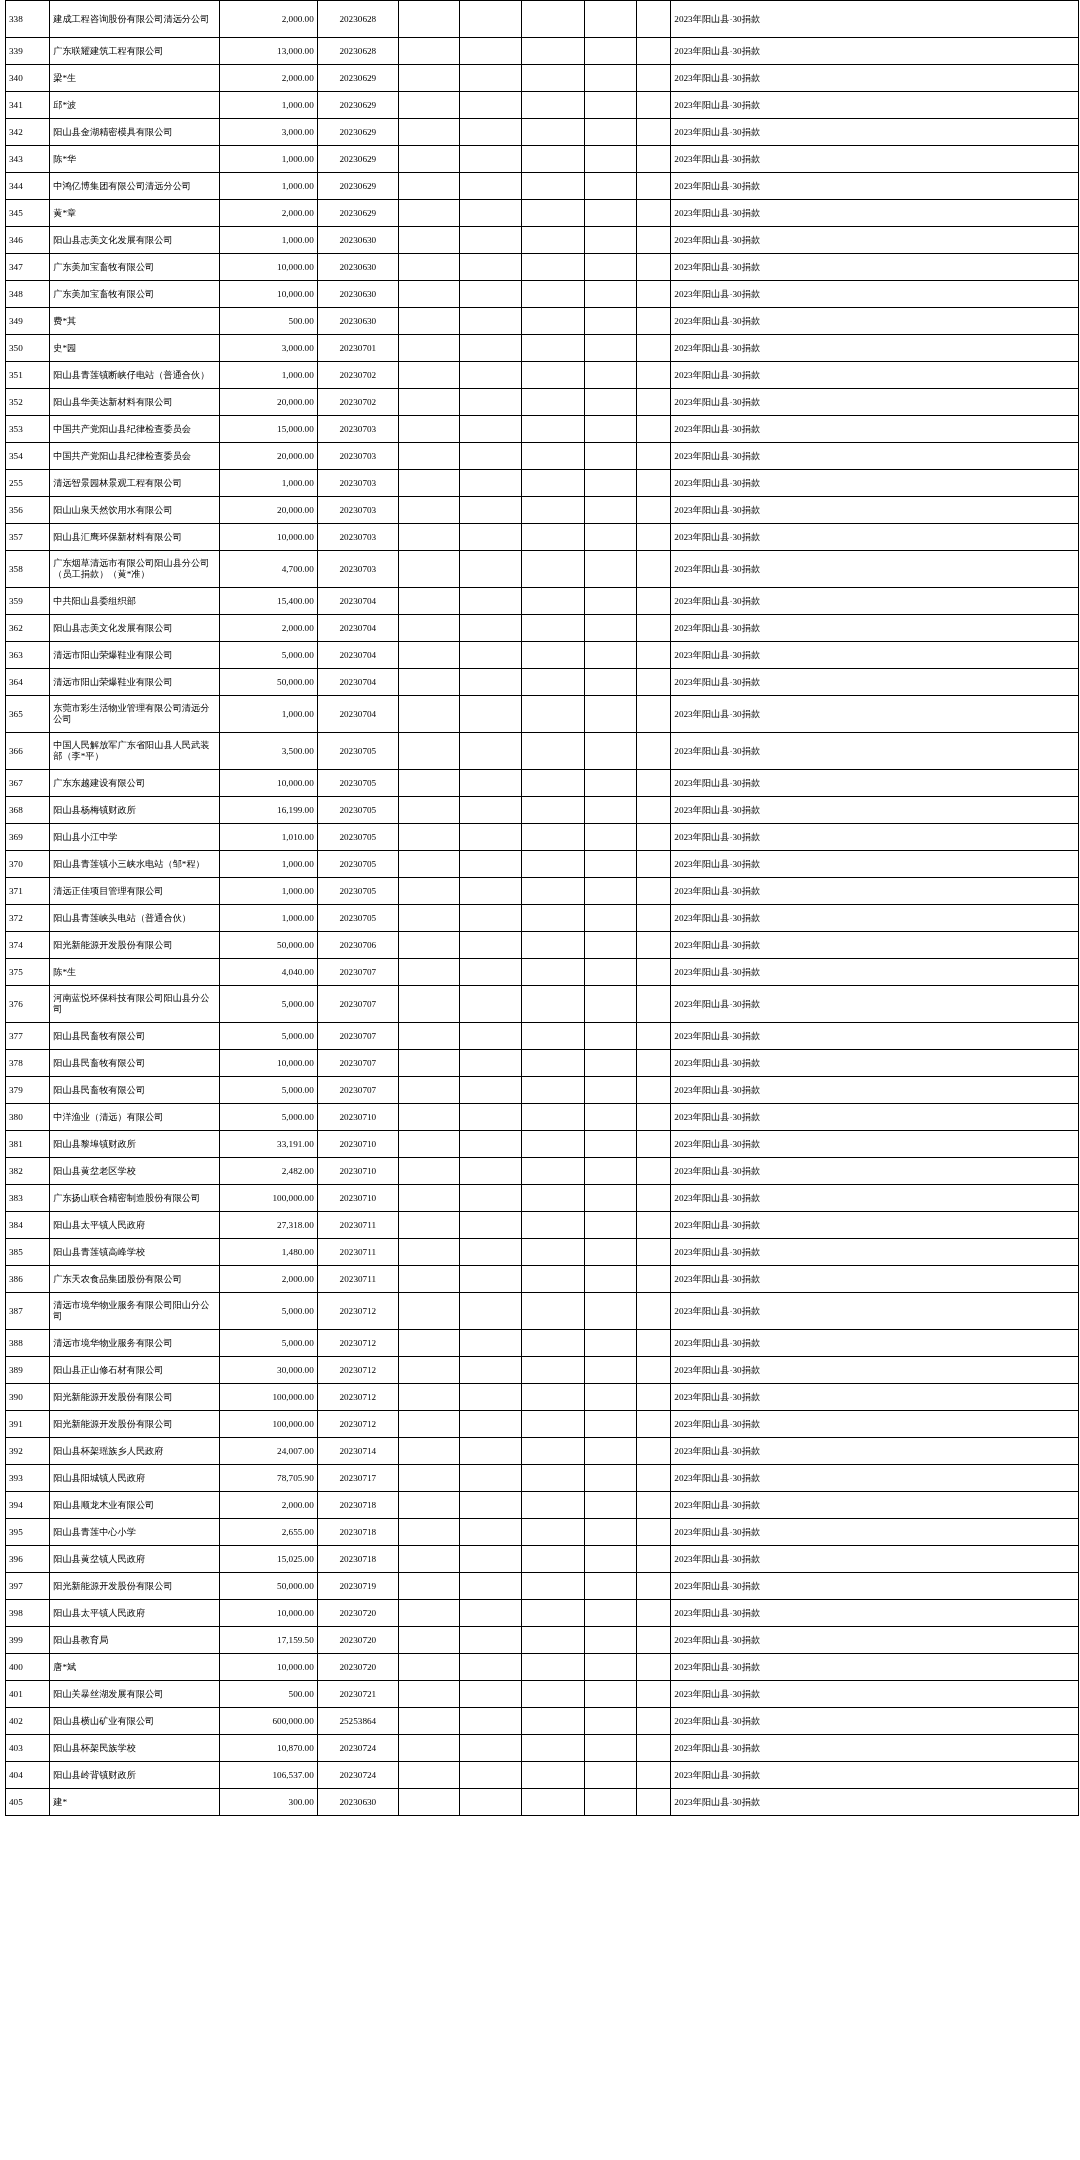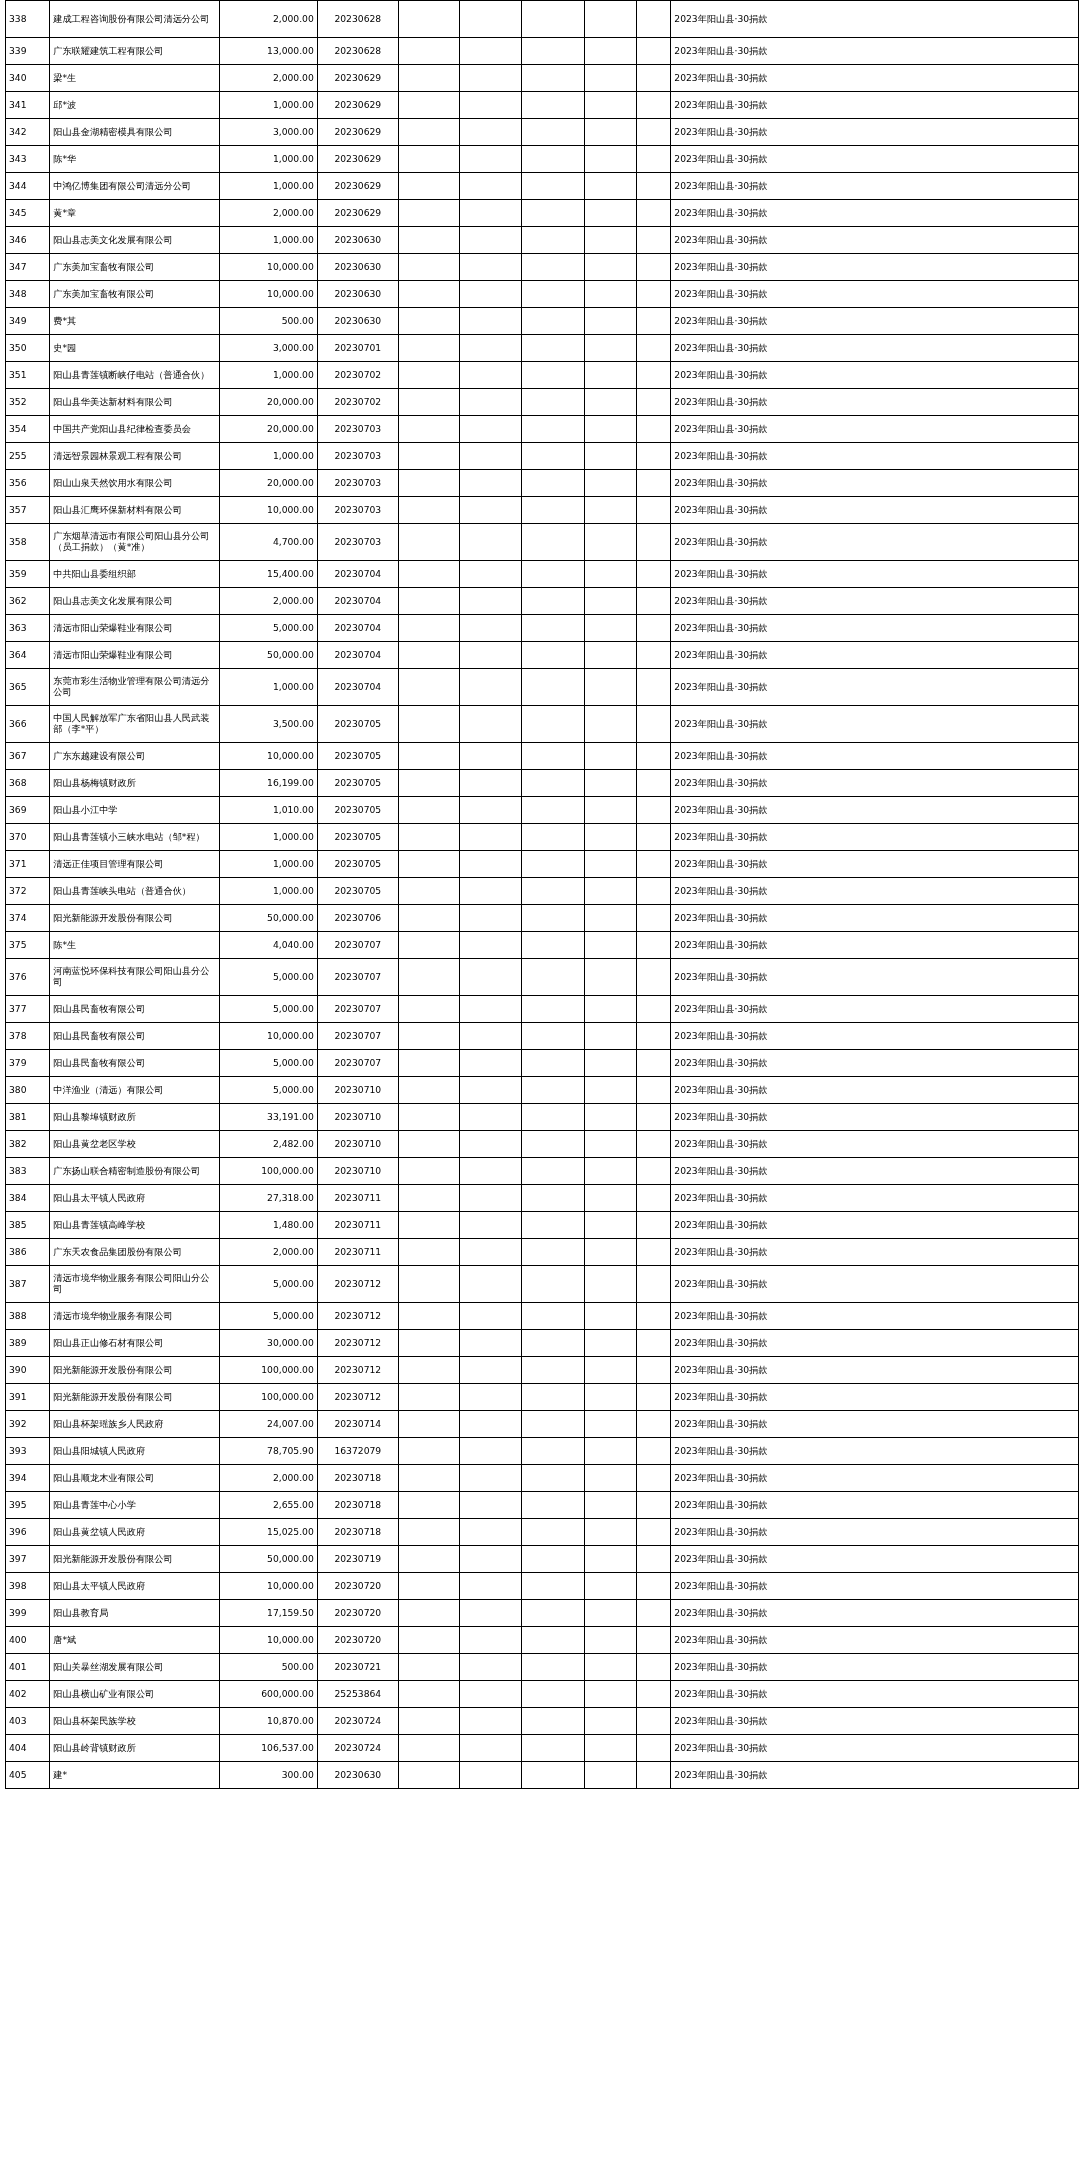--- a/index.html
+++ b/index.html
@@ -9,20 +9,21 @@
   }
   body {
     font-family: "DejaVu Sans", "Liberation Sans", sans-serif;
     width: 1080px;
   }
   .sheet {
     width: 1080px;
     box-sizing: border-box;
     padding: 0 3px 0 3px;
     background: #fff;
+    font-family: Liberation Serif, serif;
   }
   table.donation-table {
     border-collapse: collapse;
     width: 1074px;
     table-layout: fixed;
     margin-left: 2px;
   }
   table.donation-table td {
     border: 1px solid #000000;
     font-size: 9.2px;
@@ -265,20 +266,32 @@
           <td class="amount">20,000.00</td>
           <td class="date">20230702</td>
           <td class="blank"></td>
           <td class="blank"></td>
           <td class="blank"></td>
           <td class="blank"></td>
           <td class="blank"></td>
           <td class="note">2023年阳山县·30捐款</td>
         </tr>
         <tr>
+          <td class="idx">353</td>
+          <td class="name">中国共产党阳山县纪律检查委员会</td>
+          <td class="amount">15,000.00</td>
+          <td class="date">20230703</td>
+          <td class="blank"></td>
+          <td class="blank"></td>
+          <td class="blank"></td>
+          <td class="blank"></td>
+          <td class="blank"></td>
+          <td class="note">2023年阳山县·30捐款</td>
+        </tr>
+        <tr>
           <td class="idx">354</td>
           <td class="name">中国共产党阳山县纪律检查委员会</td>
           <td class="amount">20,000.00</td>
           <td class="date">20230703</td>
           <td class="blank"></td>
           <td class="blank"></td>
           <td class="blank"></td>
           <td class="blank"></td>
           <td class="blank"></td>
           <td class="note">2023年阳山县·30捐款</td>
@@ -700,21 +713,21 @@
           <td class="blank"></td>
           <td class="blank"></td>
           <td class="blank"></td>
           <td class="blank"></td>
           <td class="note">2023年阳山县·30捐款</td>
         </tr>
         <tr>
           <td class="idx">393</td>
           <td class="name">阳山县阳城镇人民政府</td>
           <td class="amount">78,705.90</td>
-          <td class="date">16372079</td>
+          <td class="date">20230717</td>
           <td class="blank"></td>
           <td class="blank"></td>
           <td class="blank"></td>
           <td class="blank"></td>
           <td class="blank"></td>
           <td class="note">2023年阳山县·30捐款</td>
         </tr>
         <tr>
           <td class="idx">394</td>
           <td class="name">阳山县顺龙木业有限公司</td>

